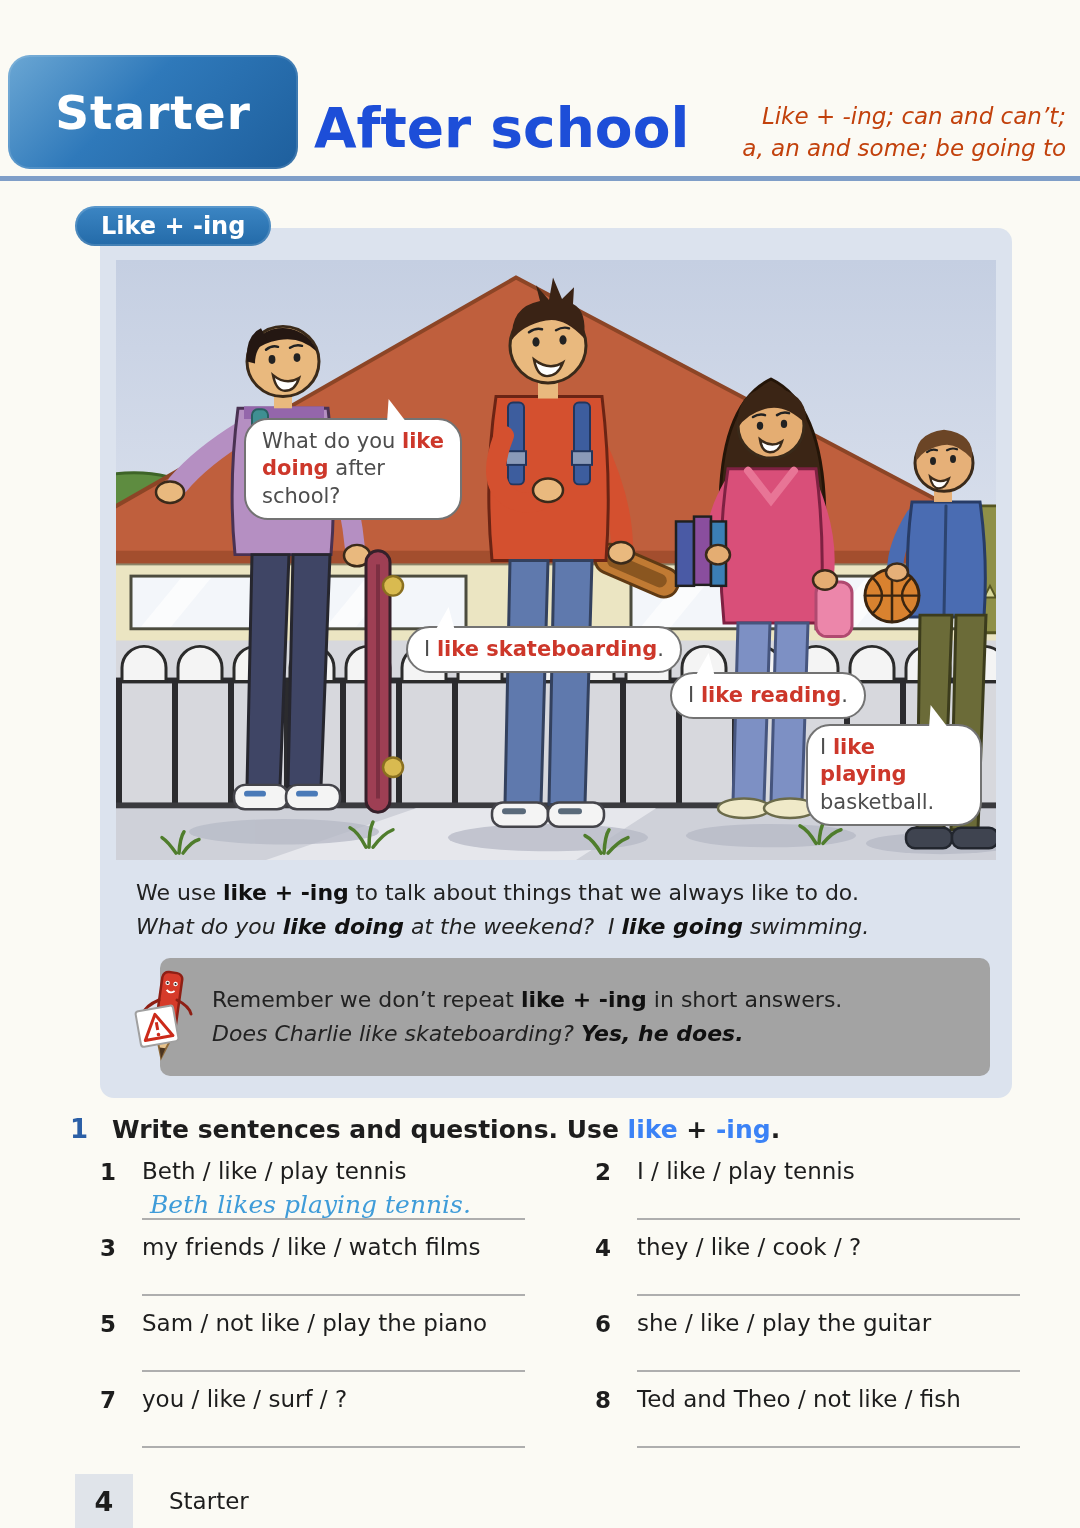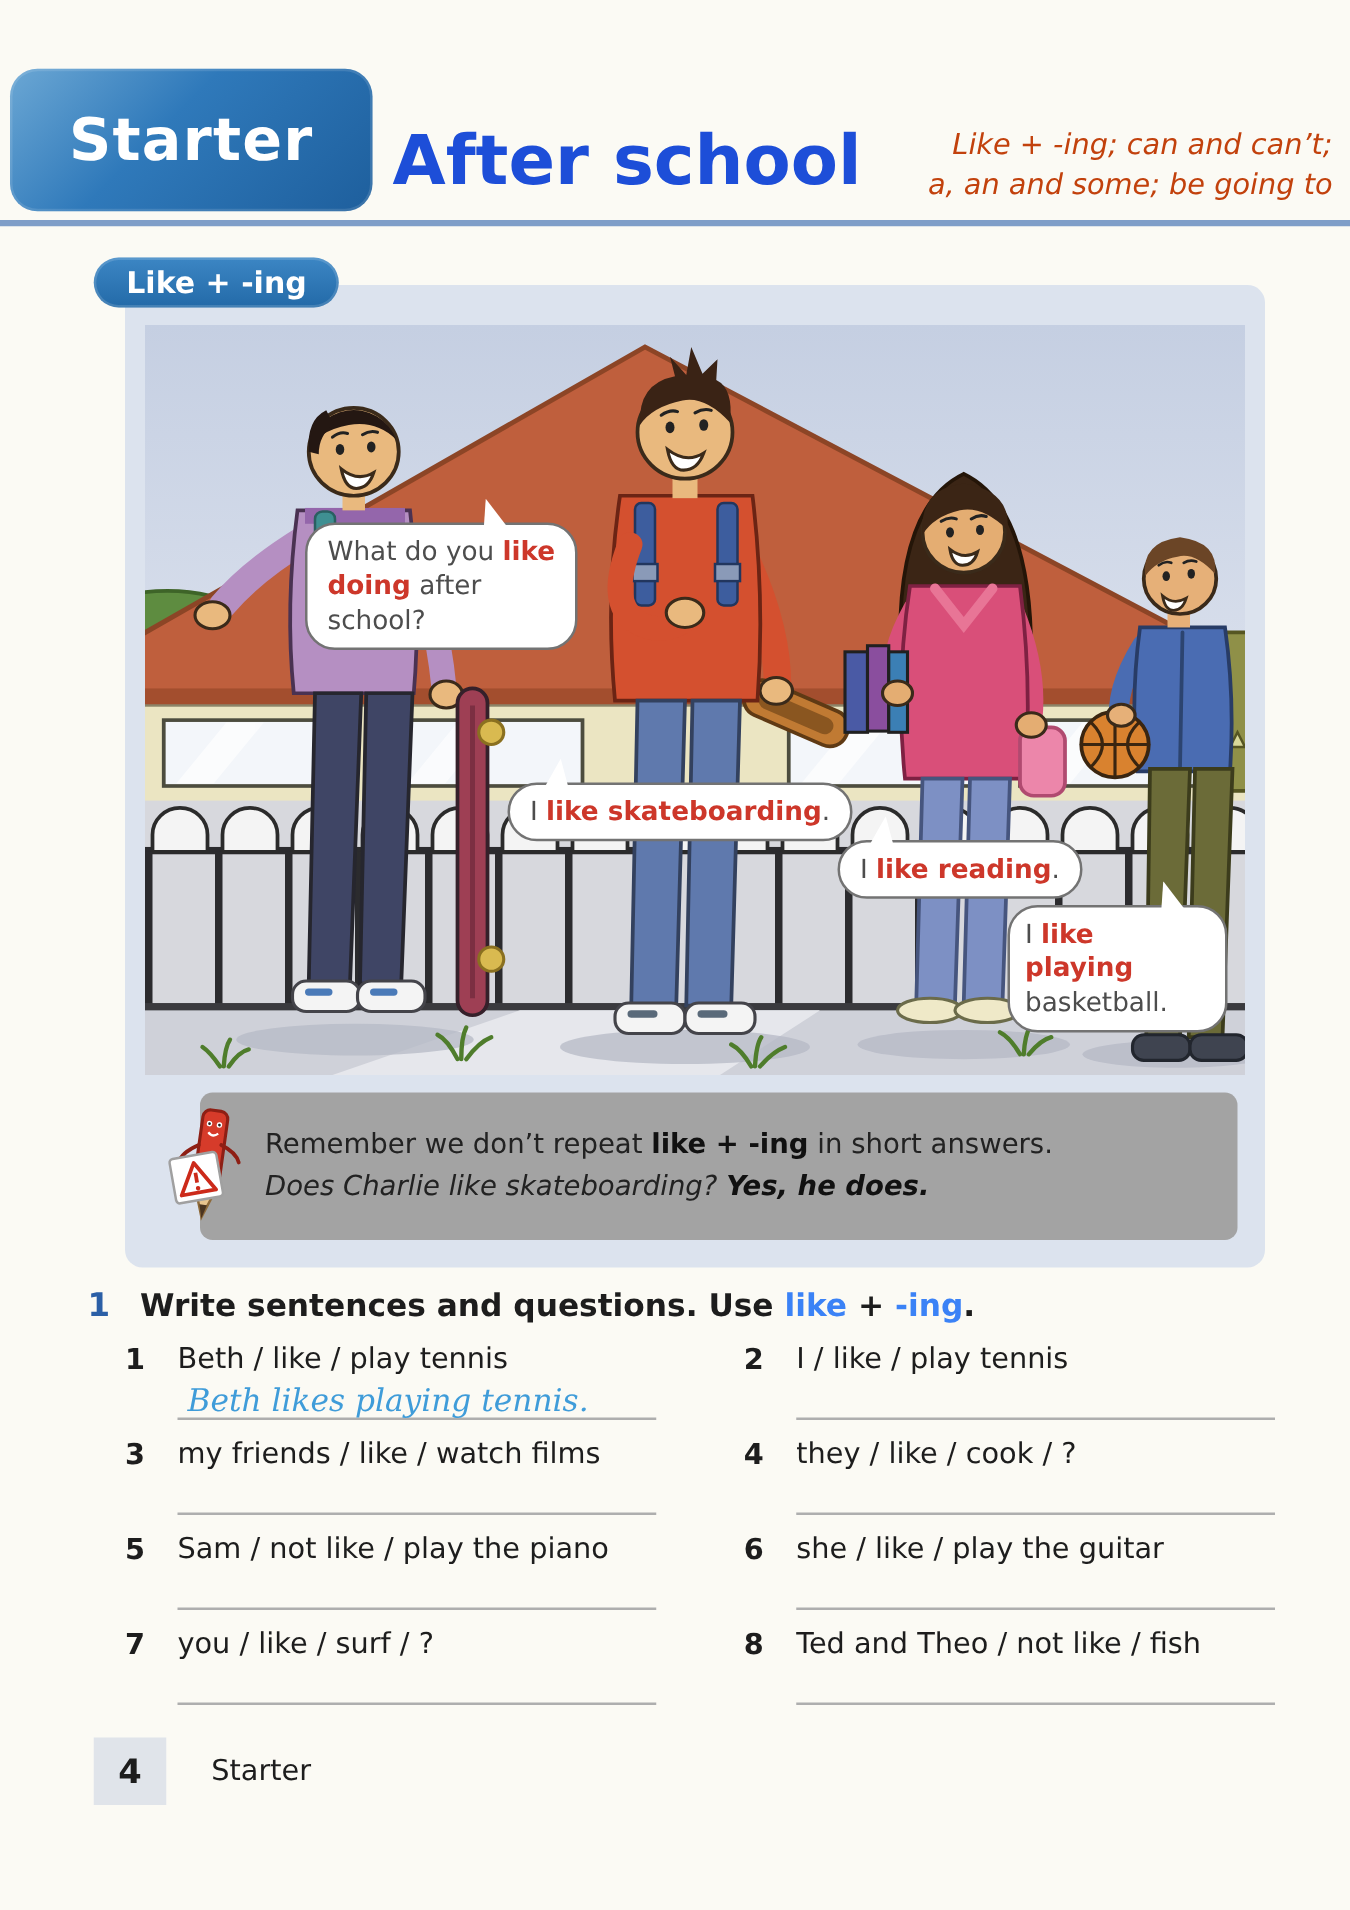--- a/index.html
+++ b/index.html
@@ -298,20 +298,24 @@
           <span>I </span><span class="hl">like skateboarding</span><span>.</span>
         </div>
         <div class="bubble b4">
           <span>I </span><span class="hl">like playing</span><span> basketball.</span>
         </div>
         <div class="bubble b3">
           <span>I </span><span class="hl">like reading</span><span>.</span>
         </div>
       </div>
 
+      <p class="explain">
+        <span>We use </span><b>like + -ing</b><span> to talk about things that we always like to do.</span><br>
+        <i><span>What do you </span><b>like doing</b><span> at the weekend? &nbsp;I </span><b>like going</b><span> swimming.</span></i>
+      </p>
 
       <div class="note">
         <div class="mascot">
           <svg width="72" height="98" viewBox="0 0 72 98">
             <g transform="rotate(8 36 48)">
               <rect x="27" y="4" width="20" height="58" rx="6" fill="#d63b2a" stroke="#8e1f14" stroke-width="2.5"></rect>
               <polygon points="27,62 47,62 37,90" fill="#e8c48e" stroke="#8e6a3a" stroke-width="2"></polygon>
               <polygon points="34,80 40,80 37,91" fill="#4a3420"></polygon>
               <circle cx="33" cy="15" r="2.2" fill="#fff"></circle>
                 <circle cx="41" cy="15" r="2.2" fill="#fff"></circle>

